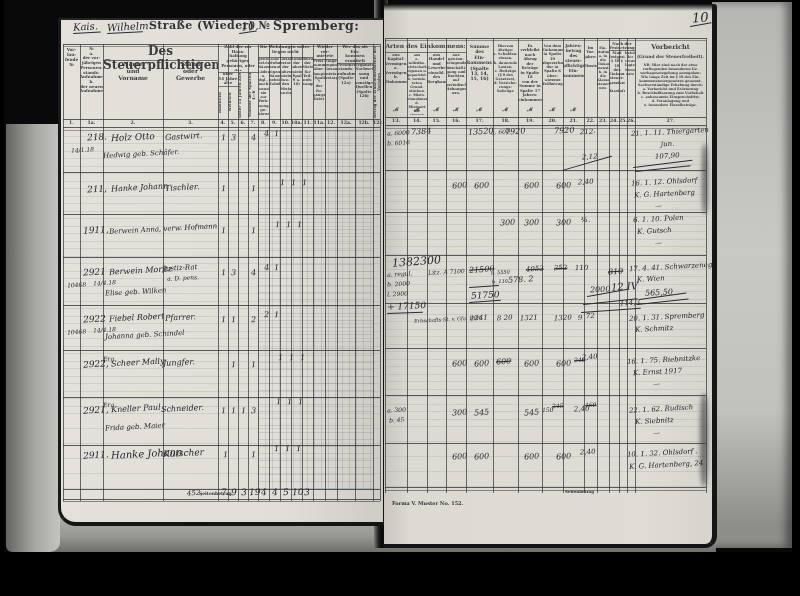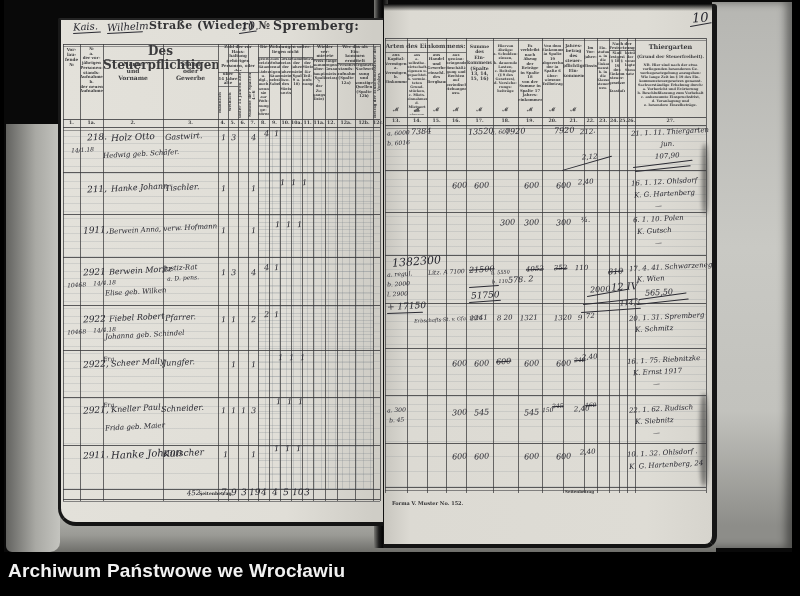--- a/index.html
+++ b/index.html
@@ -463,21 +463,21 @@
 steuer-
 gesetzes
 
 Taxstufen</div>
       <div class="hc" style="left: 241px; top: 47px; width: 10px; height: 64px; font-size: 3.5px;">beträgt
 der
 veran-
 lagte
 Steuer-
 satz</div>
-      <div class="hc" style="left: 251px; top: 40px; width: 71px; height: 10px; font-size: 6.5px;">Thiergarten</div>
+      <div class="hc" style="left: 251px; top: 40px; width: 71px; height: 10px; font-size: 6.5px;">Vorbericht</div>
       <div class="hc" style="left: 251px; top: 50px; width: 71px; height: 8px; font-size: 4.4px;">(Grund der Steuerfreiheit).</div>
       <div class="hc" style="left: 251px; top: 59px; width: 71px; height: 48px; font-size: 3.4px;">NB. Hier sind nach der etwa
 vorliegenden besonderen Ge-
 werbegesetzgebung anzugeben:
 Wie lange Zeit im § 19 des Ein-
 kommensteuergesetzes genannt.
 Sachverständige Erhebung durch:
 a. Vorbericht und Erörterung
 b. Beschlußfassung zum Vorbehalt
 c. anberaumte Einspruchsfrist,
@@ -602,16 +602,13 @@
       <div class="hw" style="left: 269px; top: 425px; font-size: 7px; transform: rotate(-3deg);">—</div>
       <div class="hw" style="left: 68px; top: 448px; font-size: 8px; transform: rotate(-3deg);">600</div>
       <div class="hw" style="left: 90px; top: 448px; font-size: 8px; transform: rotate(-3deg);">600</div>
       <div class="hw" style="left: 140px; top: 448px; font-size: 8px; transform: rotate(-3deg);">600</div>
       <div class="hw" style="left: 172px; top: 448px; font-size: 8px; transform: rotate(-3deg);">600</div>
       <div class="hw" style="left: 196px; top: 444px; font-size: 7px; transform: rotate(-3deg);">2,40</div>
       <div class="hw" style="left: 243px; top: 445px; font-size: 7px; transform: rotate(-3deg);">10. 1. 32. Ohlsdorf .</div>
       <div class="hw" style="left: 245px; top: 457px; font-size: 7px; transform: rotate(-3deg);">K. G. Hartenberg, 24</div>
     </div>
 
-  <div id="caption-bar" class="abs">
-    <div id="caption-text" class="abs">Archiwum Państwowe we Wrocławiu</div>
-  </div>
 </div>
 
 </body></html>

